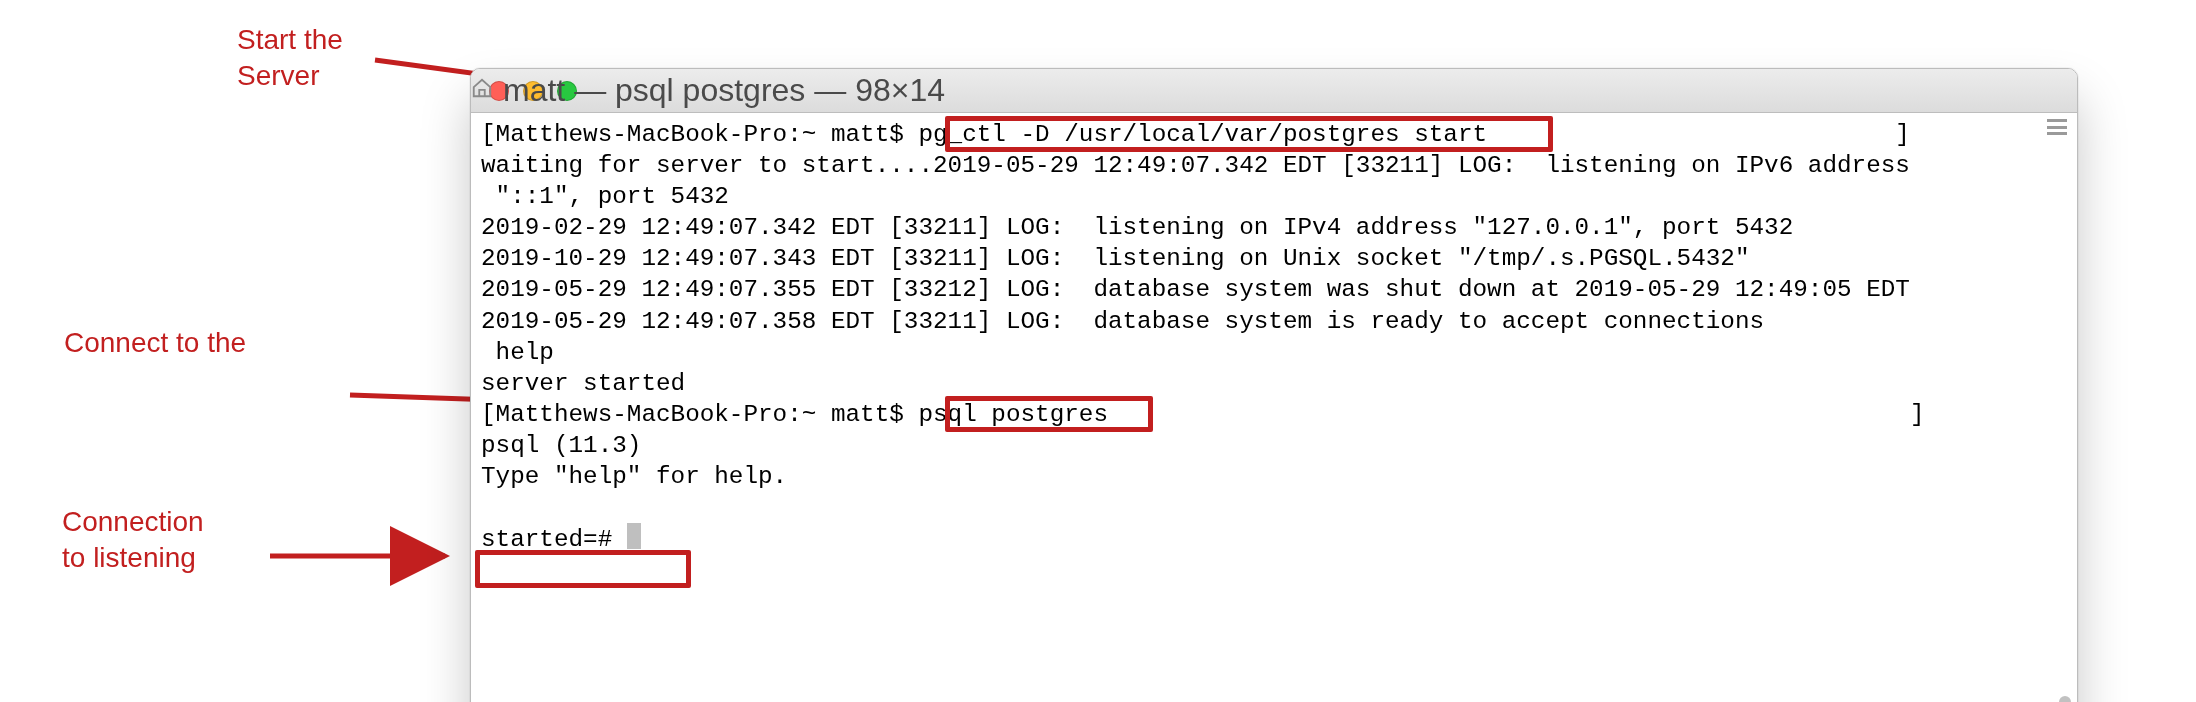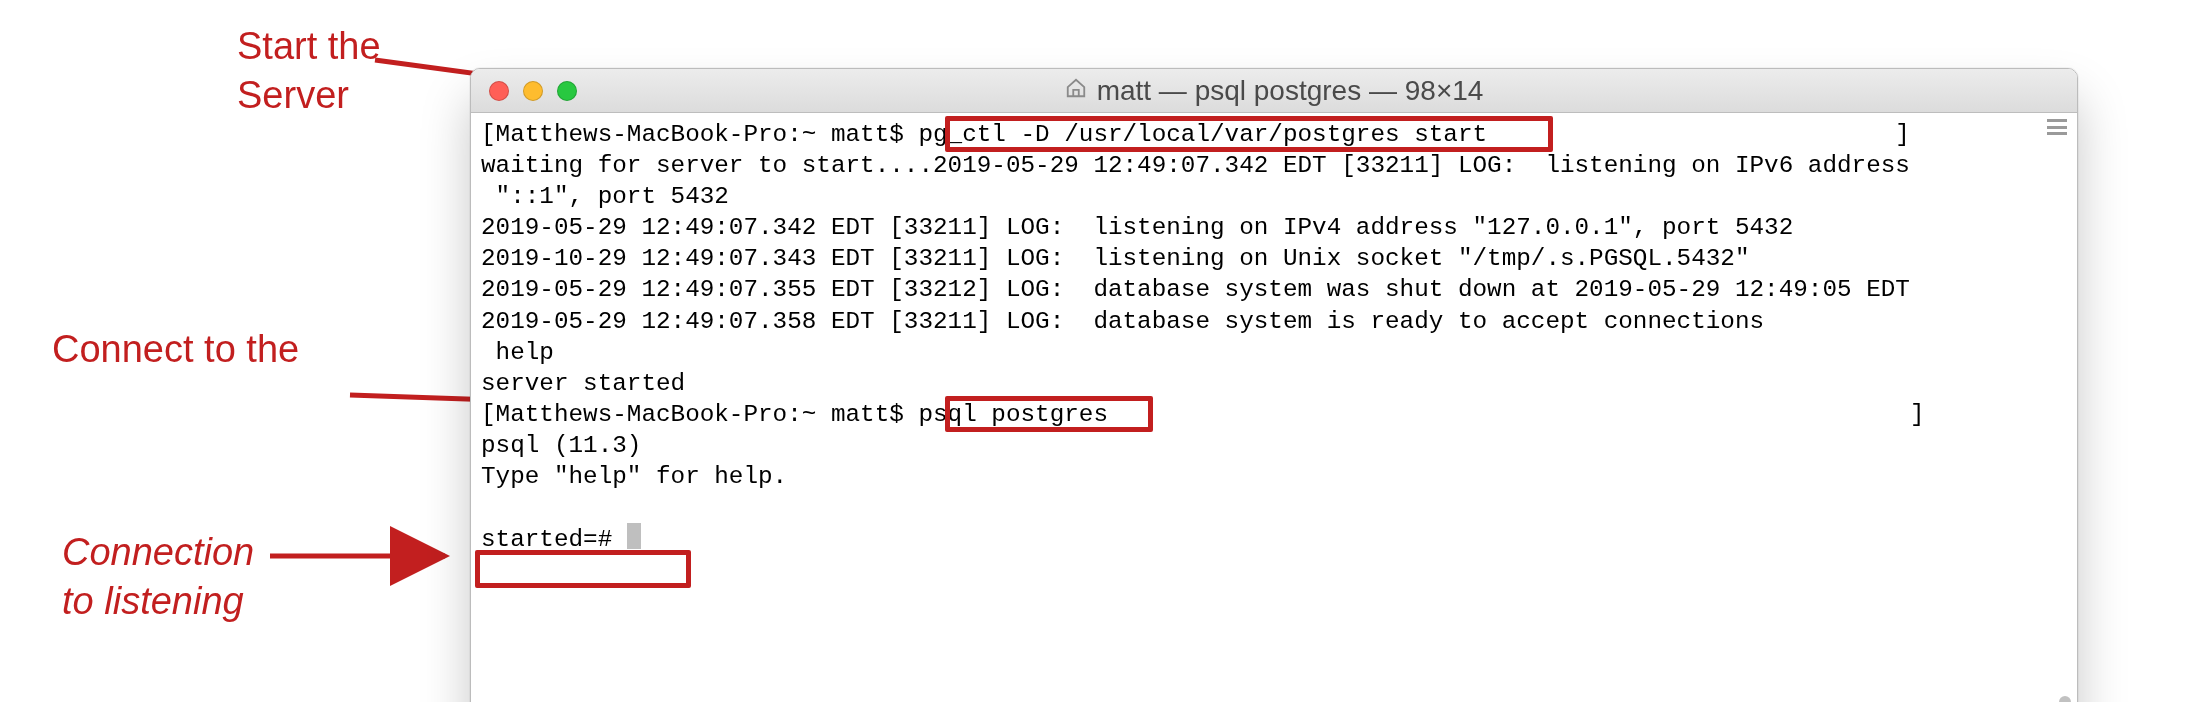--- a/index.html
+++ b/index.html
@@ -6,27 +6,27 @@
     body {
       background: #fff;
       width: 2196px;
       height: 702px;
       position: relative;
       font-family: -apple-system, "Helvetica Neue", Arial, sans-serif;
     }
     .annotation {
       position: absolute;
       color: #c21f1f;
-      font-size: 38px;
+      font-size: 28px;
       line-height: 1.3;
       font-weight: 400;
     }
     .ann1 { left: 237px; top: 22px; }
-    .ann2 { left: 52px; top: 325px; }
-    .ann3 { left: 62px; top: 528px; font-style: italic; }
+    .ann2 { left: 64px; top: 325px; }
+    .ann3 { left: 62px; top: 504px; }
 
     .terminal-window {
       position: absolute;
       left: 470px;
       top: 68px;
       width: 1608px;
       background: #fff;
       border: 1px solid #bcbcbc;
       border-radius: 10px;
       box-shadow: 0 30px 50px rgba(0,0,0,0.22), 0 0 0 1px rgba(0,0,0,0.04);
@@ -50,24 +50,24 @@
       box-shadow: inset 0 0 0 1px rgba(0,0,0,0.18);
     }
     .dot.red { background: #ff5f57; }
     .dot.yellow { background: #febc2e; }
     .dot.green { background: #28c840; }
     .title-center {
       position: absolute;
       left: 0; right: 0;
       text-align: center;
       color: #4a4a4a;
-      font-size: 28px;
+      font-size: 32px;
       display: flex;
       align-items: center;
-      justify-content: center;
+      justify-content: flex-start;
       gap: 10px;
       pointer-events: none;
     }
     .home-icon { color: #8a8a8a; font-size: 22px; }
     .terminal-body {
       font-family: "Menlo", "Monaco", "Courier New", monospace;
       font-size: 24.3px;
       line-height: 1.28;
       color: #000;
       padding: 6px 10px 10px 10px;
@@ -160,21 +160,21 @@
           <path d="M3 11 L12 3 L21 11 V21 H3 Z"></path>
           <path d="M9 21 V14 H15 V21"></path>
         </svg>
       </span>
       <span>matt — psql postgres — 98×14</span>
     </div>
   </div>
   <div class="terminal-body"><span>[Matthews-MacBook-Pro:~ matt$ pg_ctl -D /usr/local/var/postgres start                            ]</span>
 <span>waiting for server to start....2019-05-29 12:49:07.342 EDT [33211] LOG:  listening on IPv6 address</span>
 <span> "::1", port 5432</span>
-<span>2019-05-29 12:49:07.342 EDT [33211] LOG:  listening on IPv4 address "127.0.0.1", port 5432</span>
+<span>2019-02-29 12:49:07.342 EDT [33211] LOG:  listening on IPv4 address "127.0.0.1", port 5432</span>
 <span>2019-10-29 12:49:07.343 EDT [33211] LOG:  listening on Unix socket "/tmp/.s.PGSQL.5432"</span>
 <span>2019-05-29 12:49:07.355 EDT [33212] LOG:  database system was shut down at 2019-05-29 12:49:05 EDT</span>
 <span>2019-05-29 12:49:07.358 EDT [33211] LOG:  database system is ready to accept connections</span>
 <span> help</span>
 <span>server started</span>
 <span>[Matthews-MacBook-Pro:~ matt$ psql postgres                                                       ]</span>
 <span>psql (11.3)</span>
 <span>Type "help" for help.</span>
 <span></span>
 <span>started=# </span><span class="cursor-block"></span>

